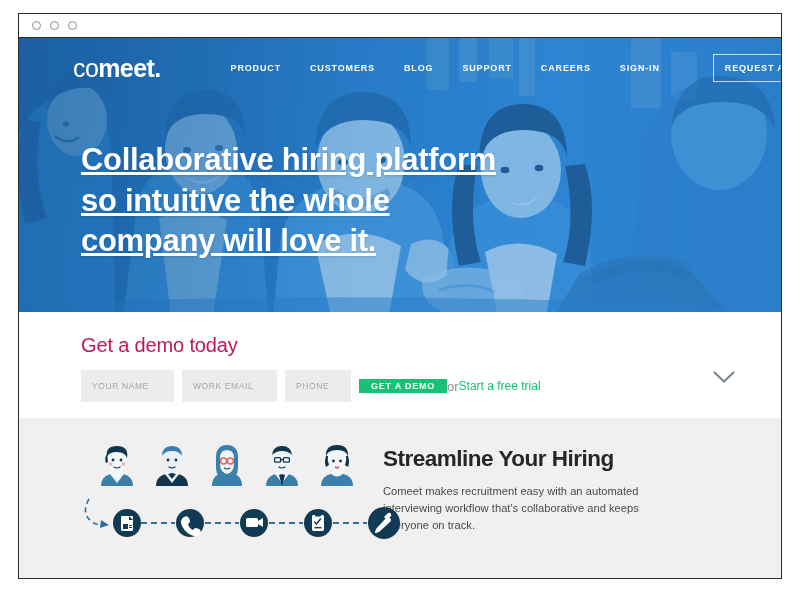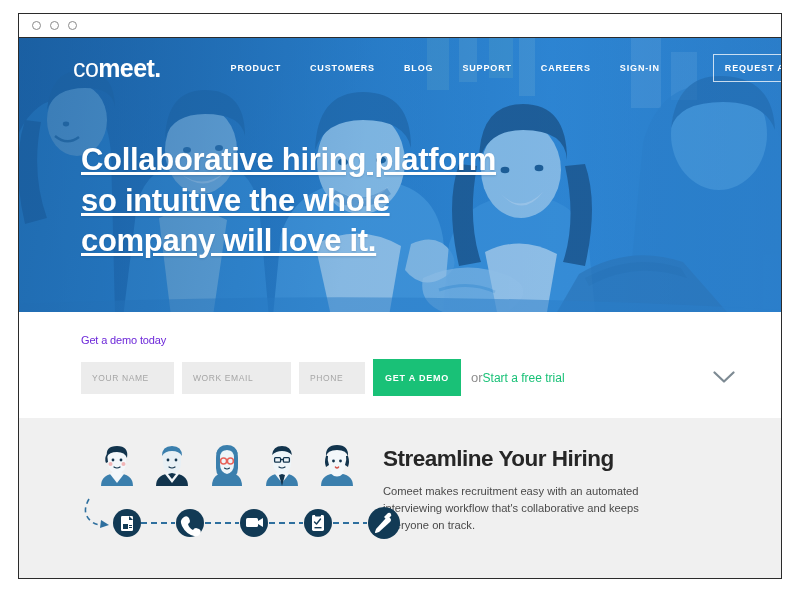--- a/index.html
+++ b/index.html
@@ -106,54 +106,54 @@
   }
 
   
   .formband {
     background: #ffffff;
     padding: 22px 0 0 62px;
     height: 106px;
     position: relative;
   }
   .formband h2 {
-    font-size: 11px;
+    font-size: 20px;
     font-weight: 400;
-    color: #6d28d9;
+    color: #be185d;
     letter-spacing: -0.15px;
     margin-bottom: 13px;
   }
   .form-row { display: flex; align-items: center; }
   .finput {
     height: 26px;
     background: #ececec;
     border: none;
     font-size: 8.5px;
     letter-spacing: 0.6px;
     color: #8d8d8d;
     font-family: "Liberation Sans", sans-serif;
     padding: 16px 11px;
     margin-right: 8px;
   }
   .finput::placeholder { color: #a6a6a6; }
   .f-name  { width: 93px; }
-  .f-email { width: 109px; }
+  .f-email { width: 95px; }
   .f-phone { width: 66px; }
   .f-comp  { width: 92px; }
   .btn-demo {
-    height: 37px;
+    height: 14px;
     min-width: 88px;
     background: #19c177;
     color: #ffffff;
     border: none;
     font-size: 9px;
     font-weight: 700;
     letter-spacing: 0.75px;
     cursor: pointer;
-    margin-right: 10px;
+    margin-right: 0;
     font-family: "Liberation Sans", sans-serif;
   }
   .or-text { font-size: 13px; color: #8d8d8d; }
   .trial-link { font-size: 12px; color: #19c177; cursor: pointer; }
   .chev {
     position: absolute;
     left: 694px; top: 58px;
     cursor: pointer;
   }
 

